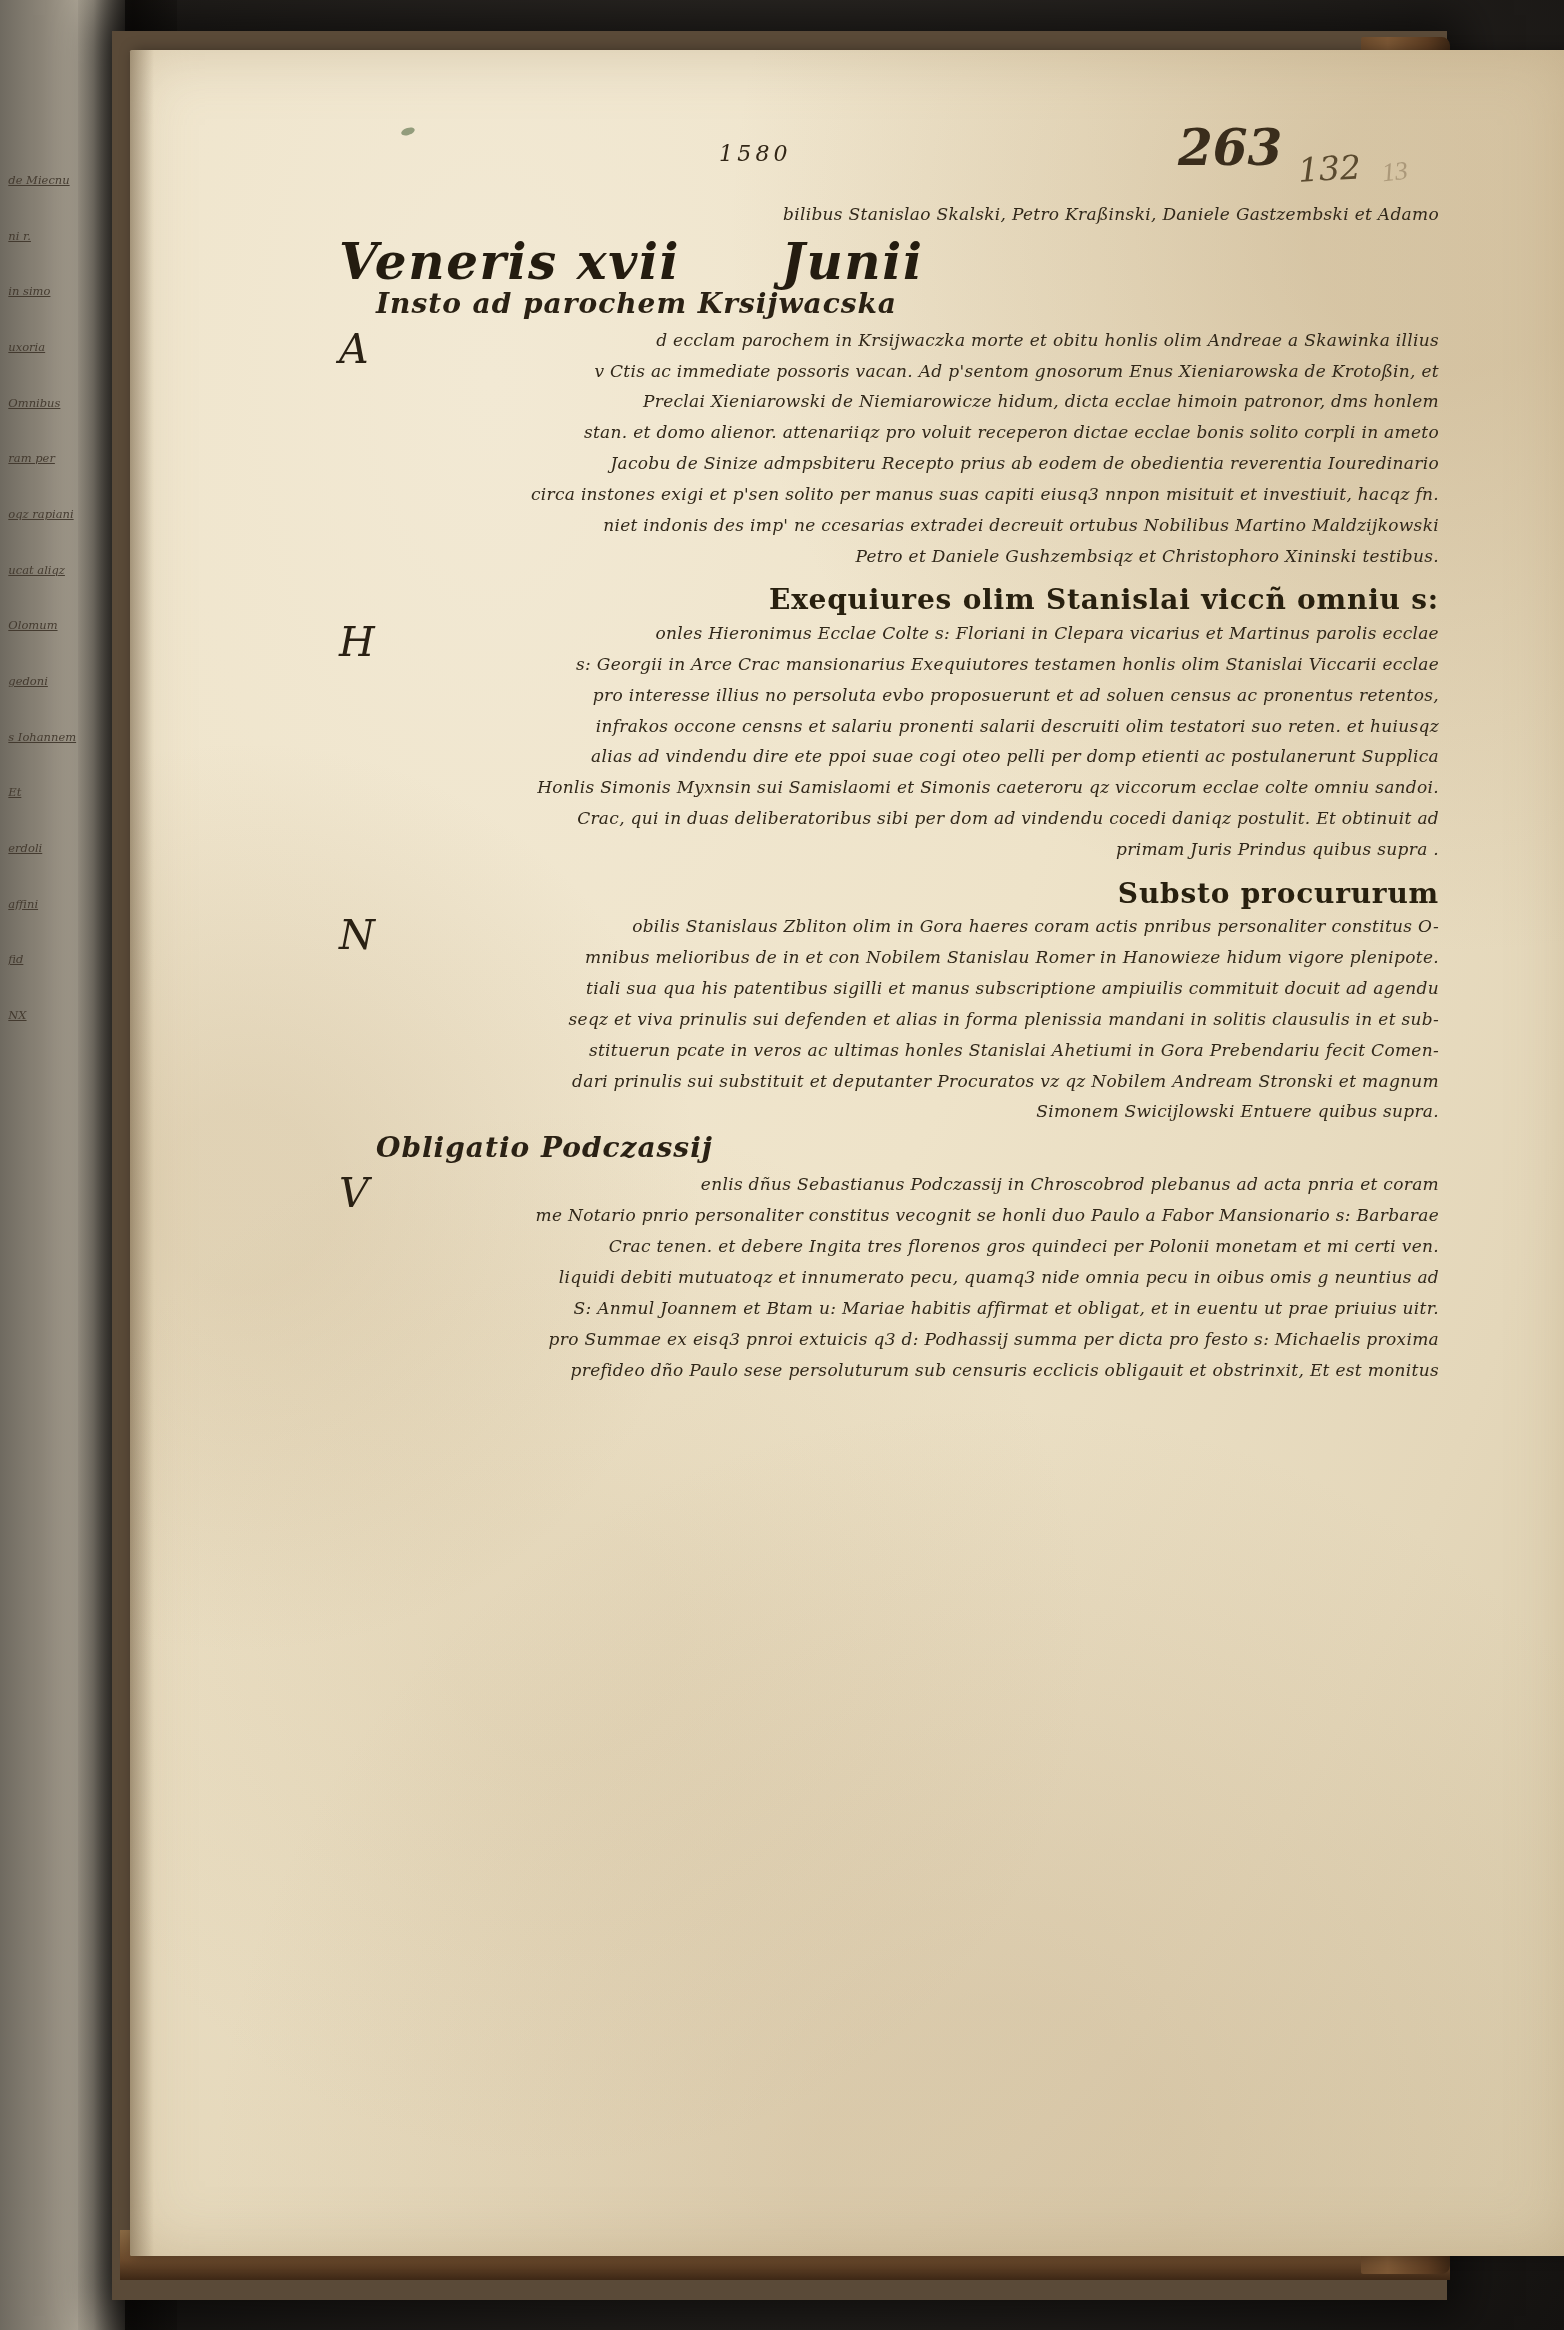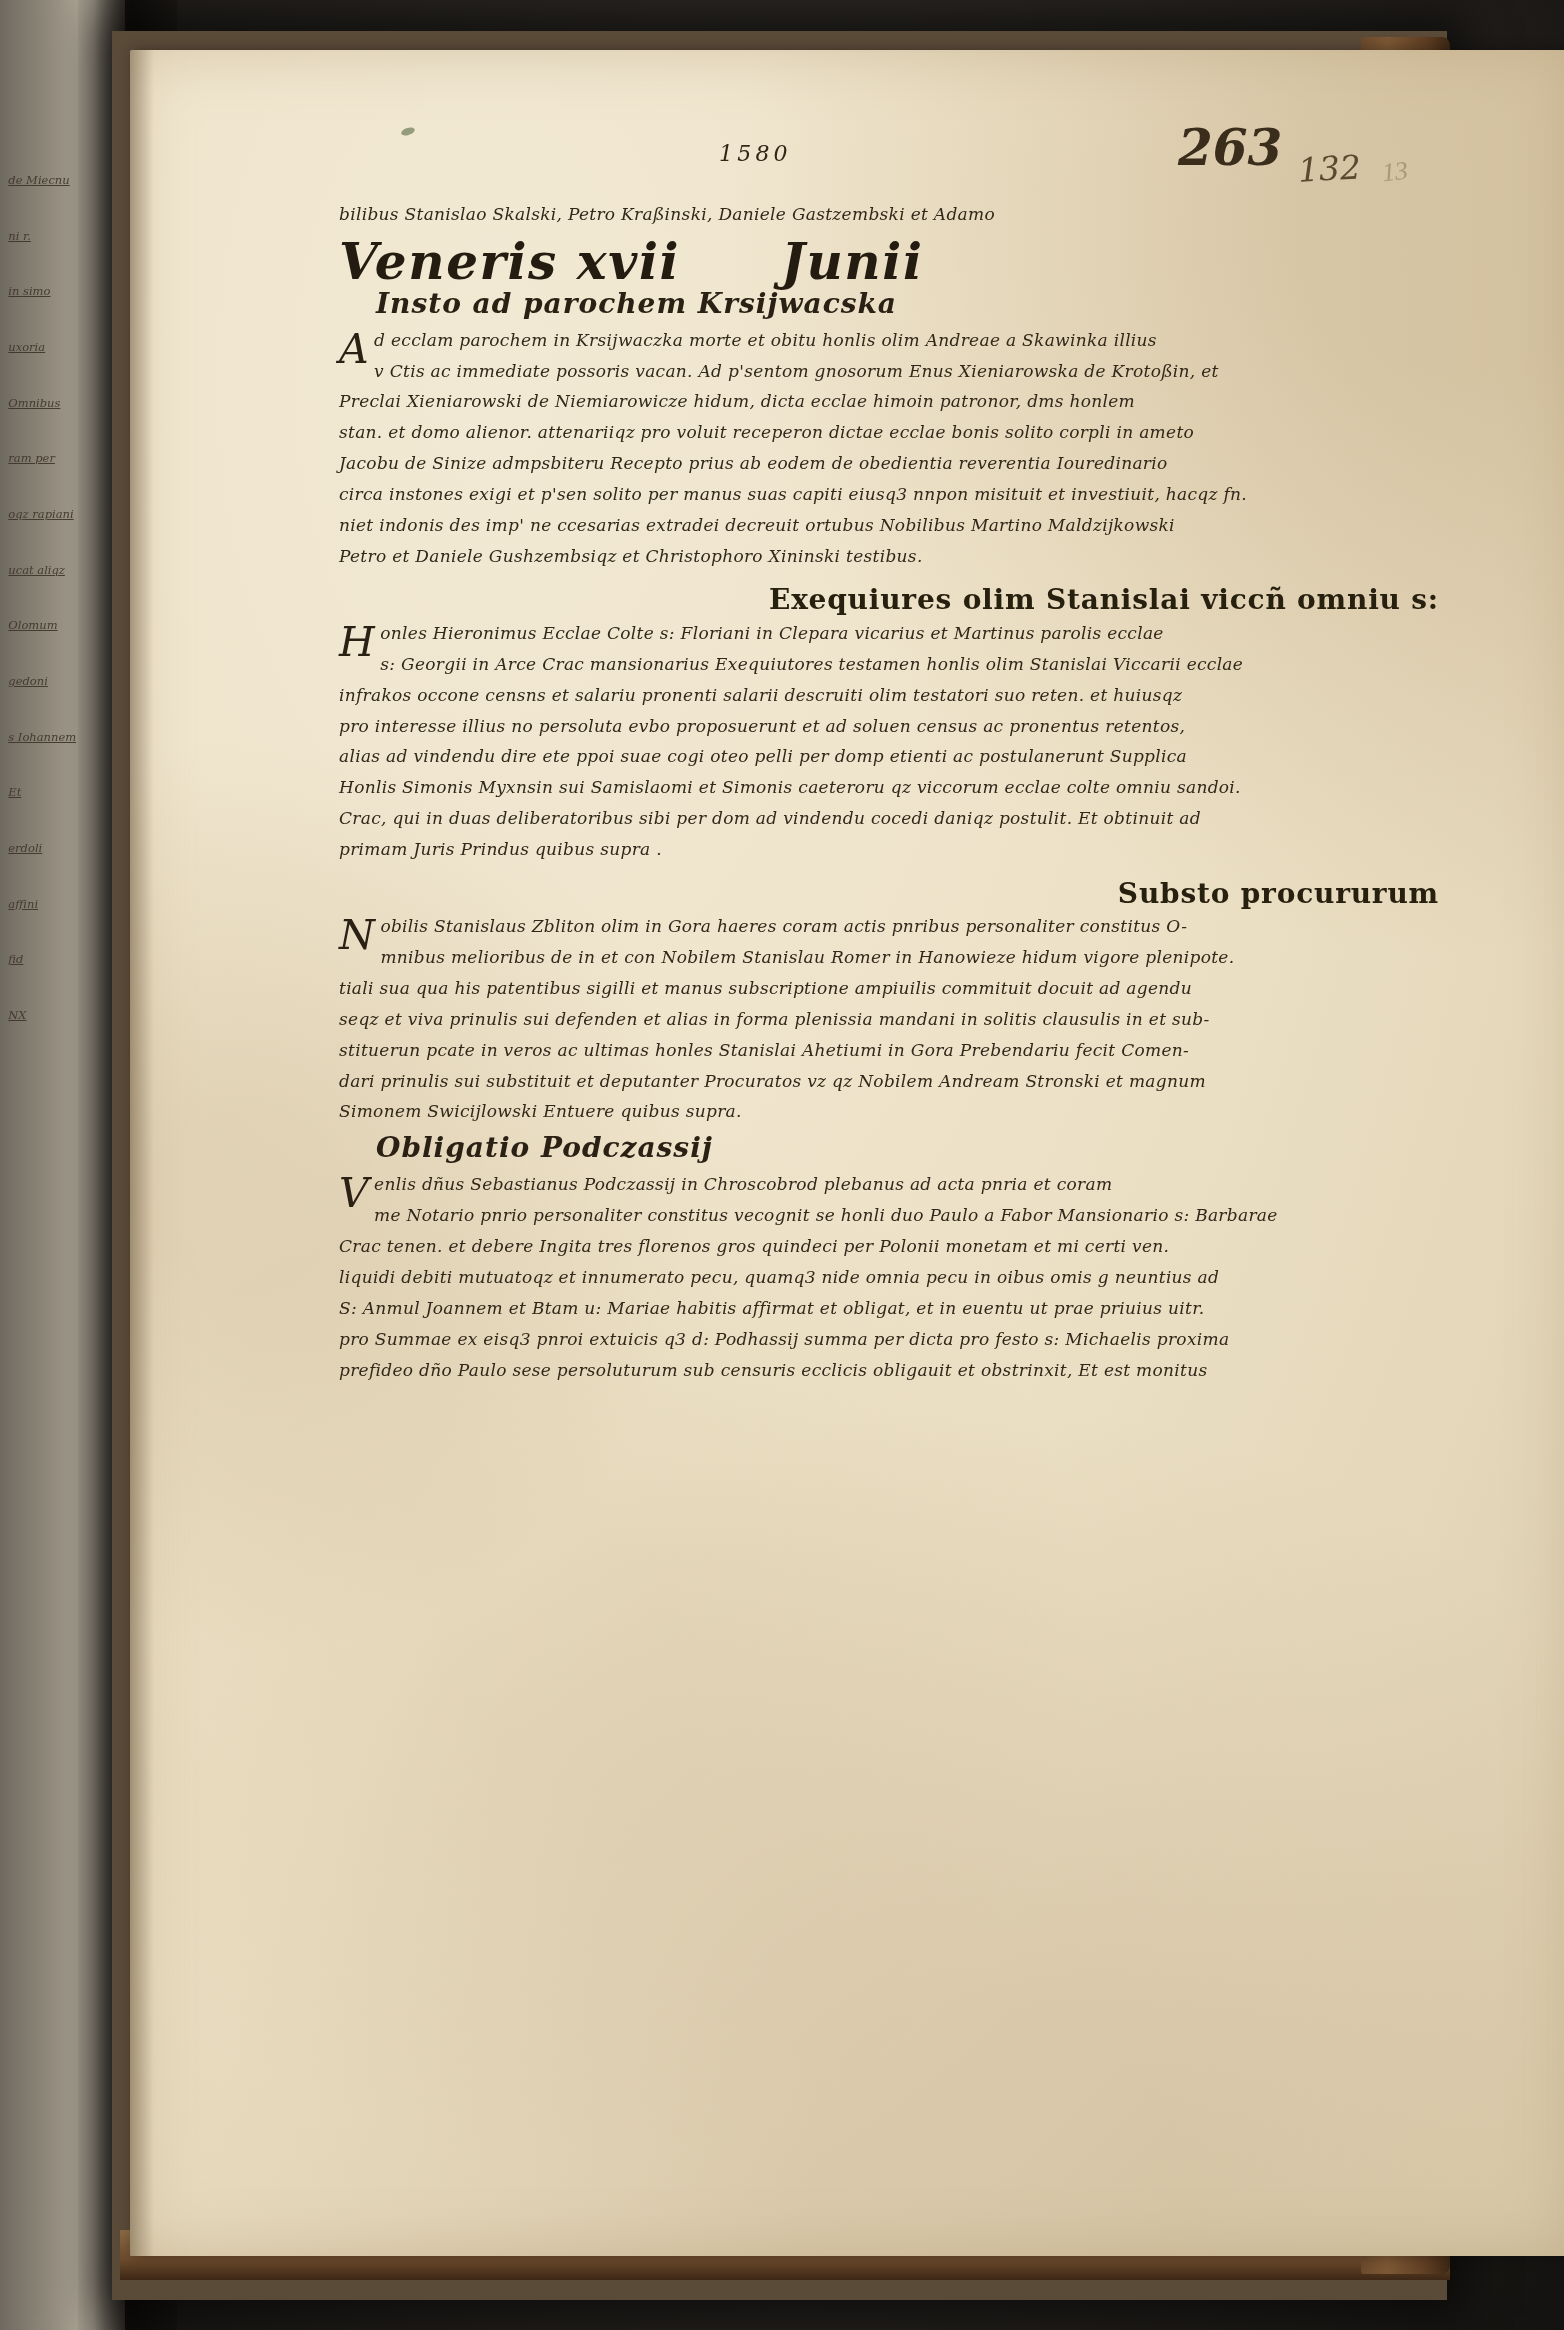--- a/index.html
+++ b/index.html
@@ -199,20 +199,21 @@
   }
   .body-line {
     font-size: 17px;
     line-height: 1.02;
     margin: 0 0 13.6px 0;
     color: #31281a;
     font-style: italic;
     font-family: "DejaVu Serif", serif;
     letter-spacing: 0.3px;
     white-space: nowrap;
+    text-align: right;
   }
   .para {
     margin-bottom: 11.5px;
   }
   .para .body-line:first-child::first-letter {
     font-size: 41px;
     line-height: 0.7;
     float: left;
     padding: 3.1px 5.2px 0 0;
     color: #2a2114;
@@ -350,22 +351,22 @@
         <p class="body-line">Jacobu de Sinize admpsbiteru Recepto prius ab eodem de obedientia reverentia Iouredinario</p>
         <p class="body-line">circa instones exigi et p'sen solito per manus suas capiti eiusq3 nnpon misituit et investiuit, hacqz fn.</p>
         <p class="body-line">niet indonis des imp' ne ccesarias extradei decreuit ortubus Nobilibus Martino Maldzijkowski</p>
         <p class="body-line">Petro et Daniele Gushzembsiqz et Christophoro Xininski testibus.</p>
       </div>
 
       <h3 class="heading-mid">Exequiures olim Stanislai viccñ omniu s:</h3>
       <div class="para">
         <p class="body-line">Honles Hieronimus Ecclae Colte s: Floriani in Clepara vicarius et Martinus parolis ecclae</p>
         <p class="body-line">s: Georgii in Arce Crac mansionarius Exequiutores testamen honlis olim Stanislai Viccarii ecclae</p>
+        <p class="body-line">pro interesse illius no persoluta evbo proposuerunt et ad soluen census ac pronentus retentos,</p>
         <p class="body-line">infrakos occone censns et salariu pronenti salarii descruiti olim testatori suo reten. et huiusqz</p>
-        <p class="body-line">pro interesse illius no persoluta evbo proposuerunt et ad soluen census ac pronentus retentos,</p>
         <p class="body-line">alias ad vindendu dire ete ppoi suae cogi oteo pelli per domp etienti ac postulanerunt Supplica</p>
         <p class="body-line">Honlis Simonis Myxnsin sui Samislaomi et Simonis caeteroru qz viccorum ecclae colte omniu sandoi.</p>
         <p class="body-line">Crac, qui in duas deliberatoribus sibi per dom ad vindendu cocedi daniqz postulit. Et obtinuit ad</p>
         <p class="body-line">primam Juris Prindus quibus supra .</p>
       </div>
 
       <h3 class="heading-mid">Substo procururum</h3>
       <div class="para">
         <p class="body-line">Nobilis Stanislaus Zbliton olim in Gora haeres coram actis pnribus personaliter constitus O-</p>
         <p class="body-line">mnibus melioribus de in et con Nobilem Stanislau Romer in Hanowieze hidum vigore plenipote.</p>

